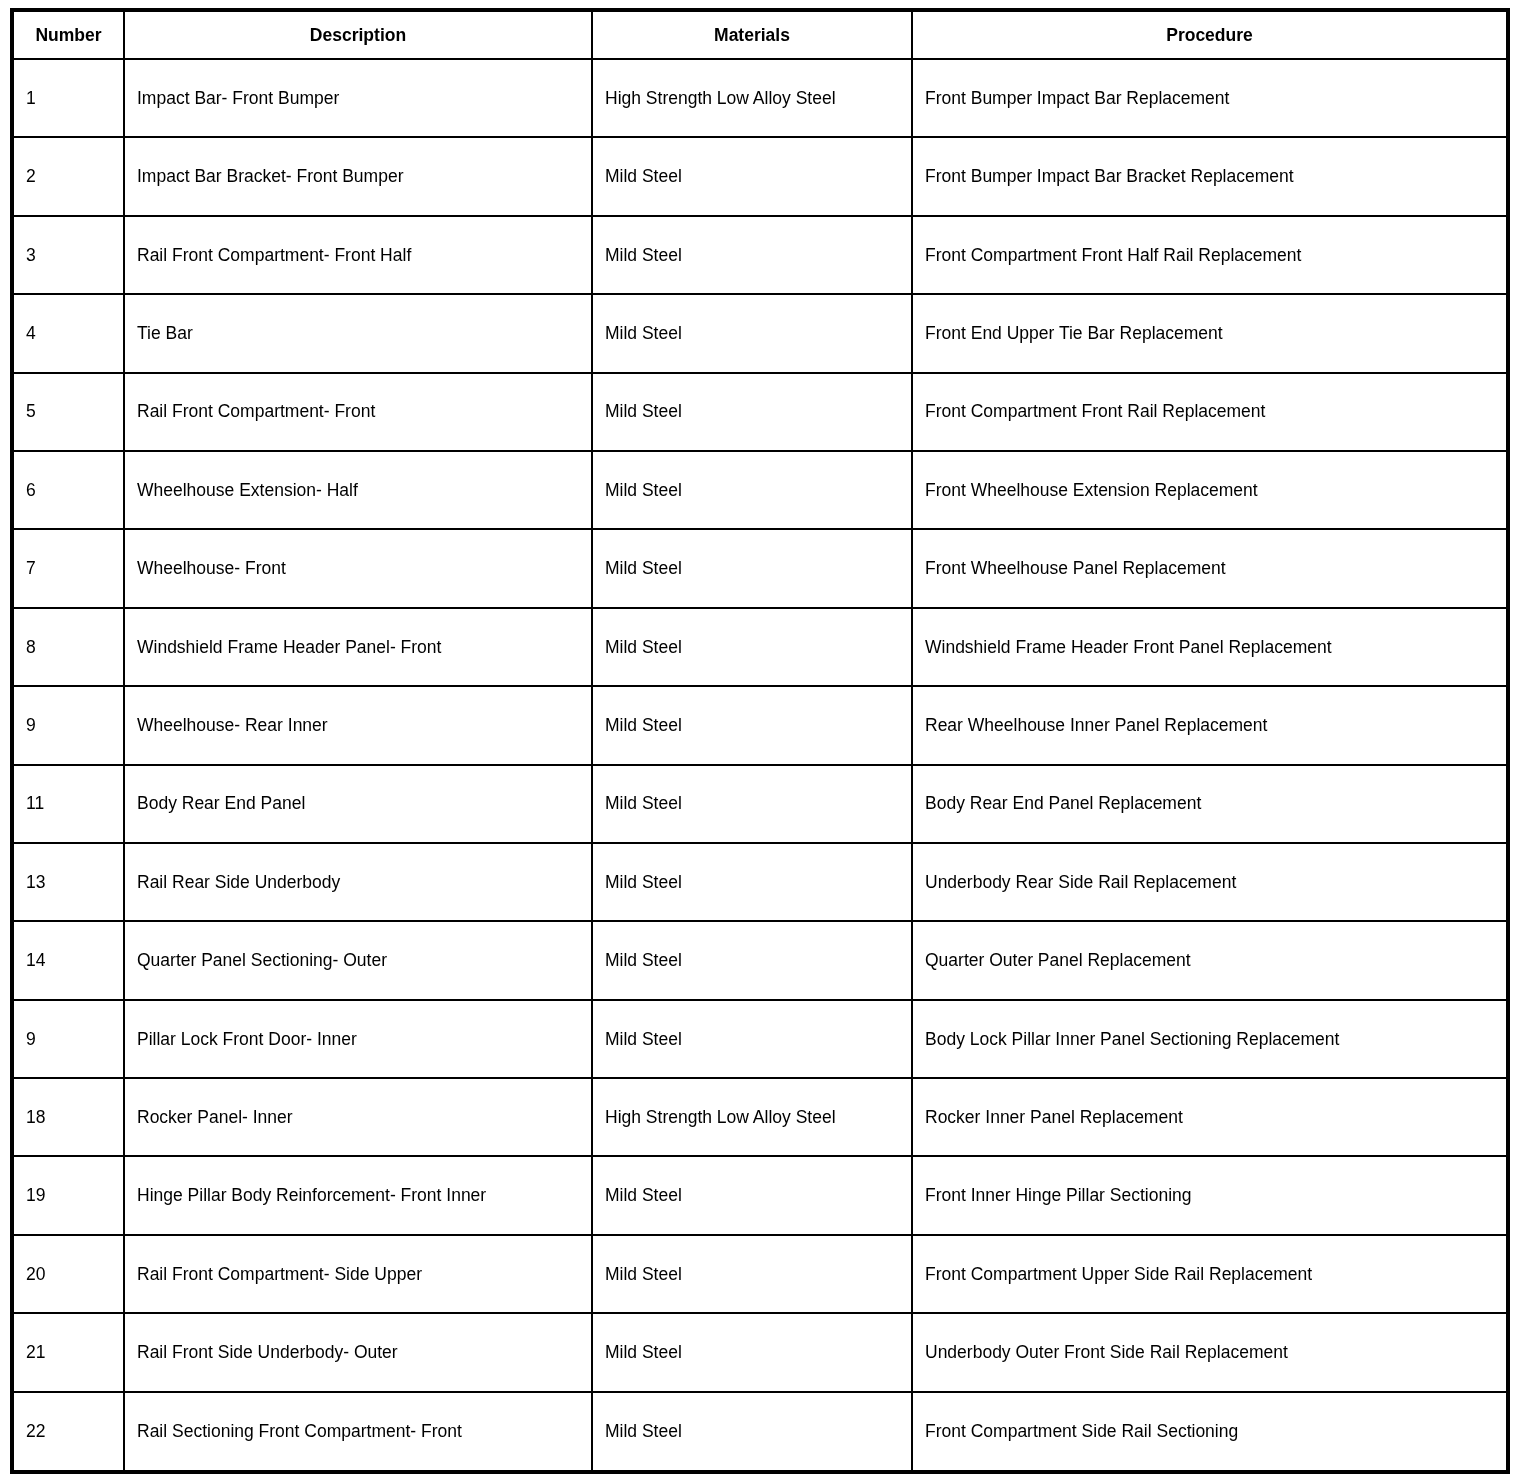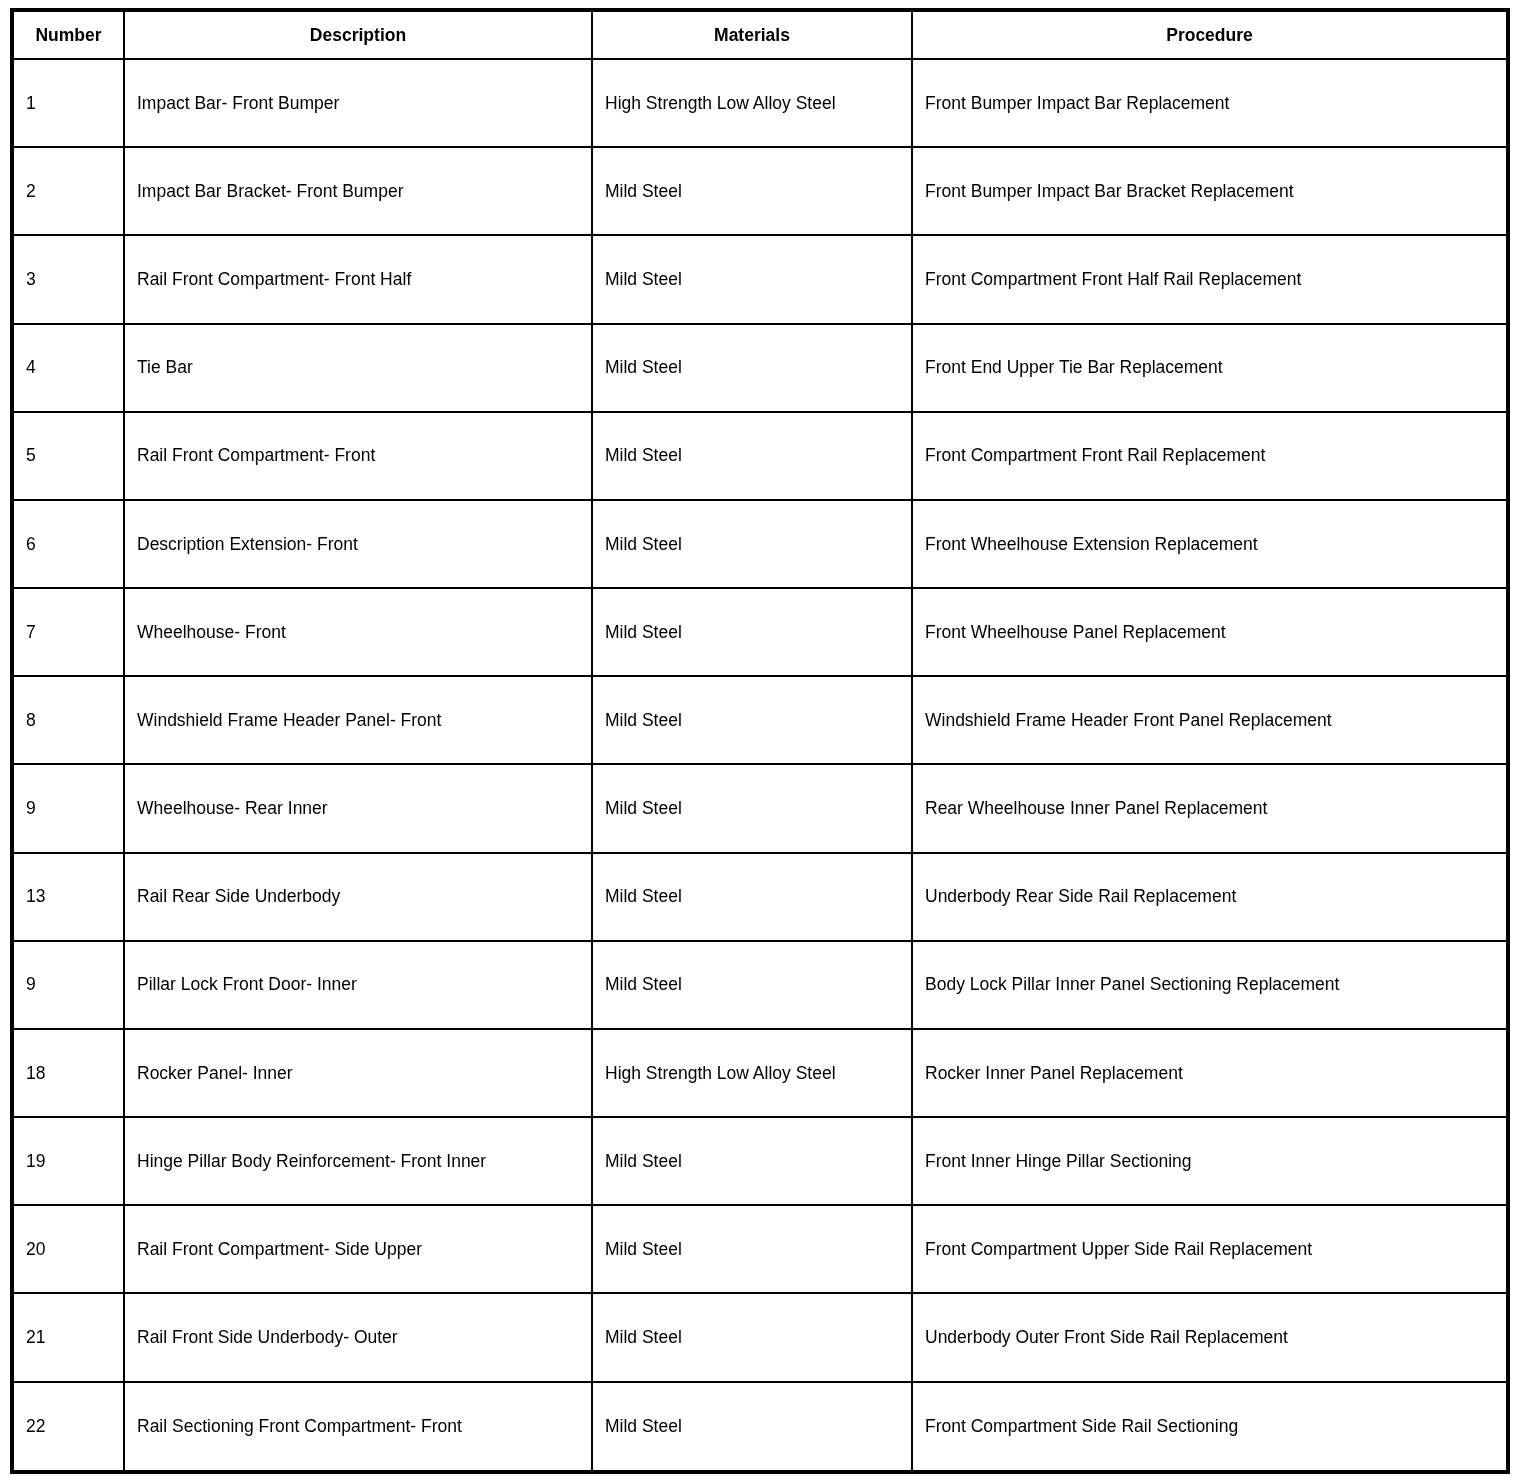--- a/index.html
+++ b/index.html
@@ -91,21 +91,21 @@
           <td>Front End Upper Tie Bar Replacement</td>
         </tr>
         <tr>
           <td>5</td>
           <td>Rail Front Compartment- Front</td>
           <td>Mild Steel</td>
           <td>Front Compartment Front Rail Replacement</td>
         </tr>
         <tr>
           <td>6</td>
-          <td>Description Extension- Front</td>
+          <td>Wheelhouse Extension- Half</td>
           <td>Mild Steel</td>
           <td>Front Wheelhouse Extension Replacement</td>
         </tr>
         <tr>
           <td>7</td>
           <td>Wheelhouse- Front</td>
           <td>Mild Steel</td>
           <td>Front Wheelhouse Panel Replacement</td>
         </tr>
         <tr>
@@ -114,24 +114,36 @@
           <td>Mild Steel</td>
           <td>Windshield Frame Header Front Panel Replacement</td>
         </tr>
         <tr>
           <td>9</td>
           <td>Wheelhouse- Rear Inner</td>
           <td>Mild Steel</td>
           <td>Rear Wheelhouse Inner Panel Replacement</td>
         </tr>
         <tr>
+          <td>11</td>
+          <td>Body Rear End Panel</td>
+          <td>Mild Steel</td>
+          <td>Body Rear End Panel Replacement</td>
+        </tr>
+        <tr>
           <td>13</td>
           <td>Rail Rear Side Underbody</td>
           <td>Mild Steel</td>
           <td>Underbody Rear Side Rail Replacement</td>
+        </tr>
+        <tr>
+          <td>14</td>
+          <td>Quarter Panel Sectioning- Outer</td>
+          <td>Mild Steel</td>
+          <td>Quarter Outer Panel Replacement</td>
         </tr>
         <tr>
           <td>9</td>
           <td>Pillar Lock Front Door- Inner</td>
           <td>Mild Steel</td>
           <td>Body Lock Pillar Inner Panel Sectioning Replacement</td>
         </tr>
         <tr>
           <td>18</td>
           <td>Rocker Panel- Inner</td>

